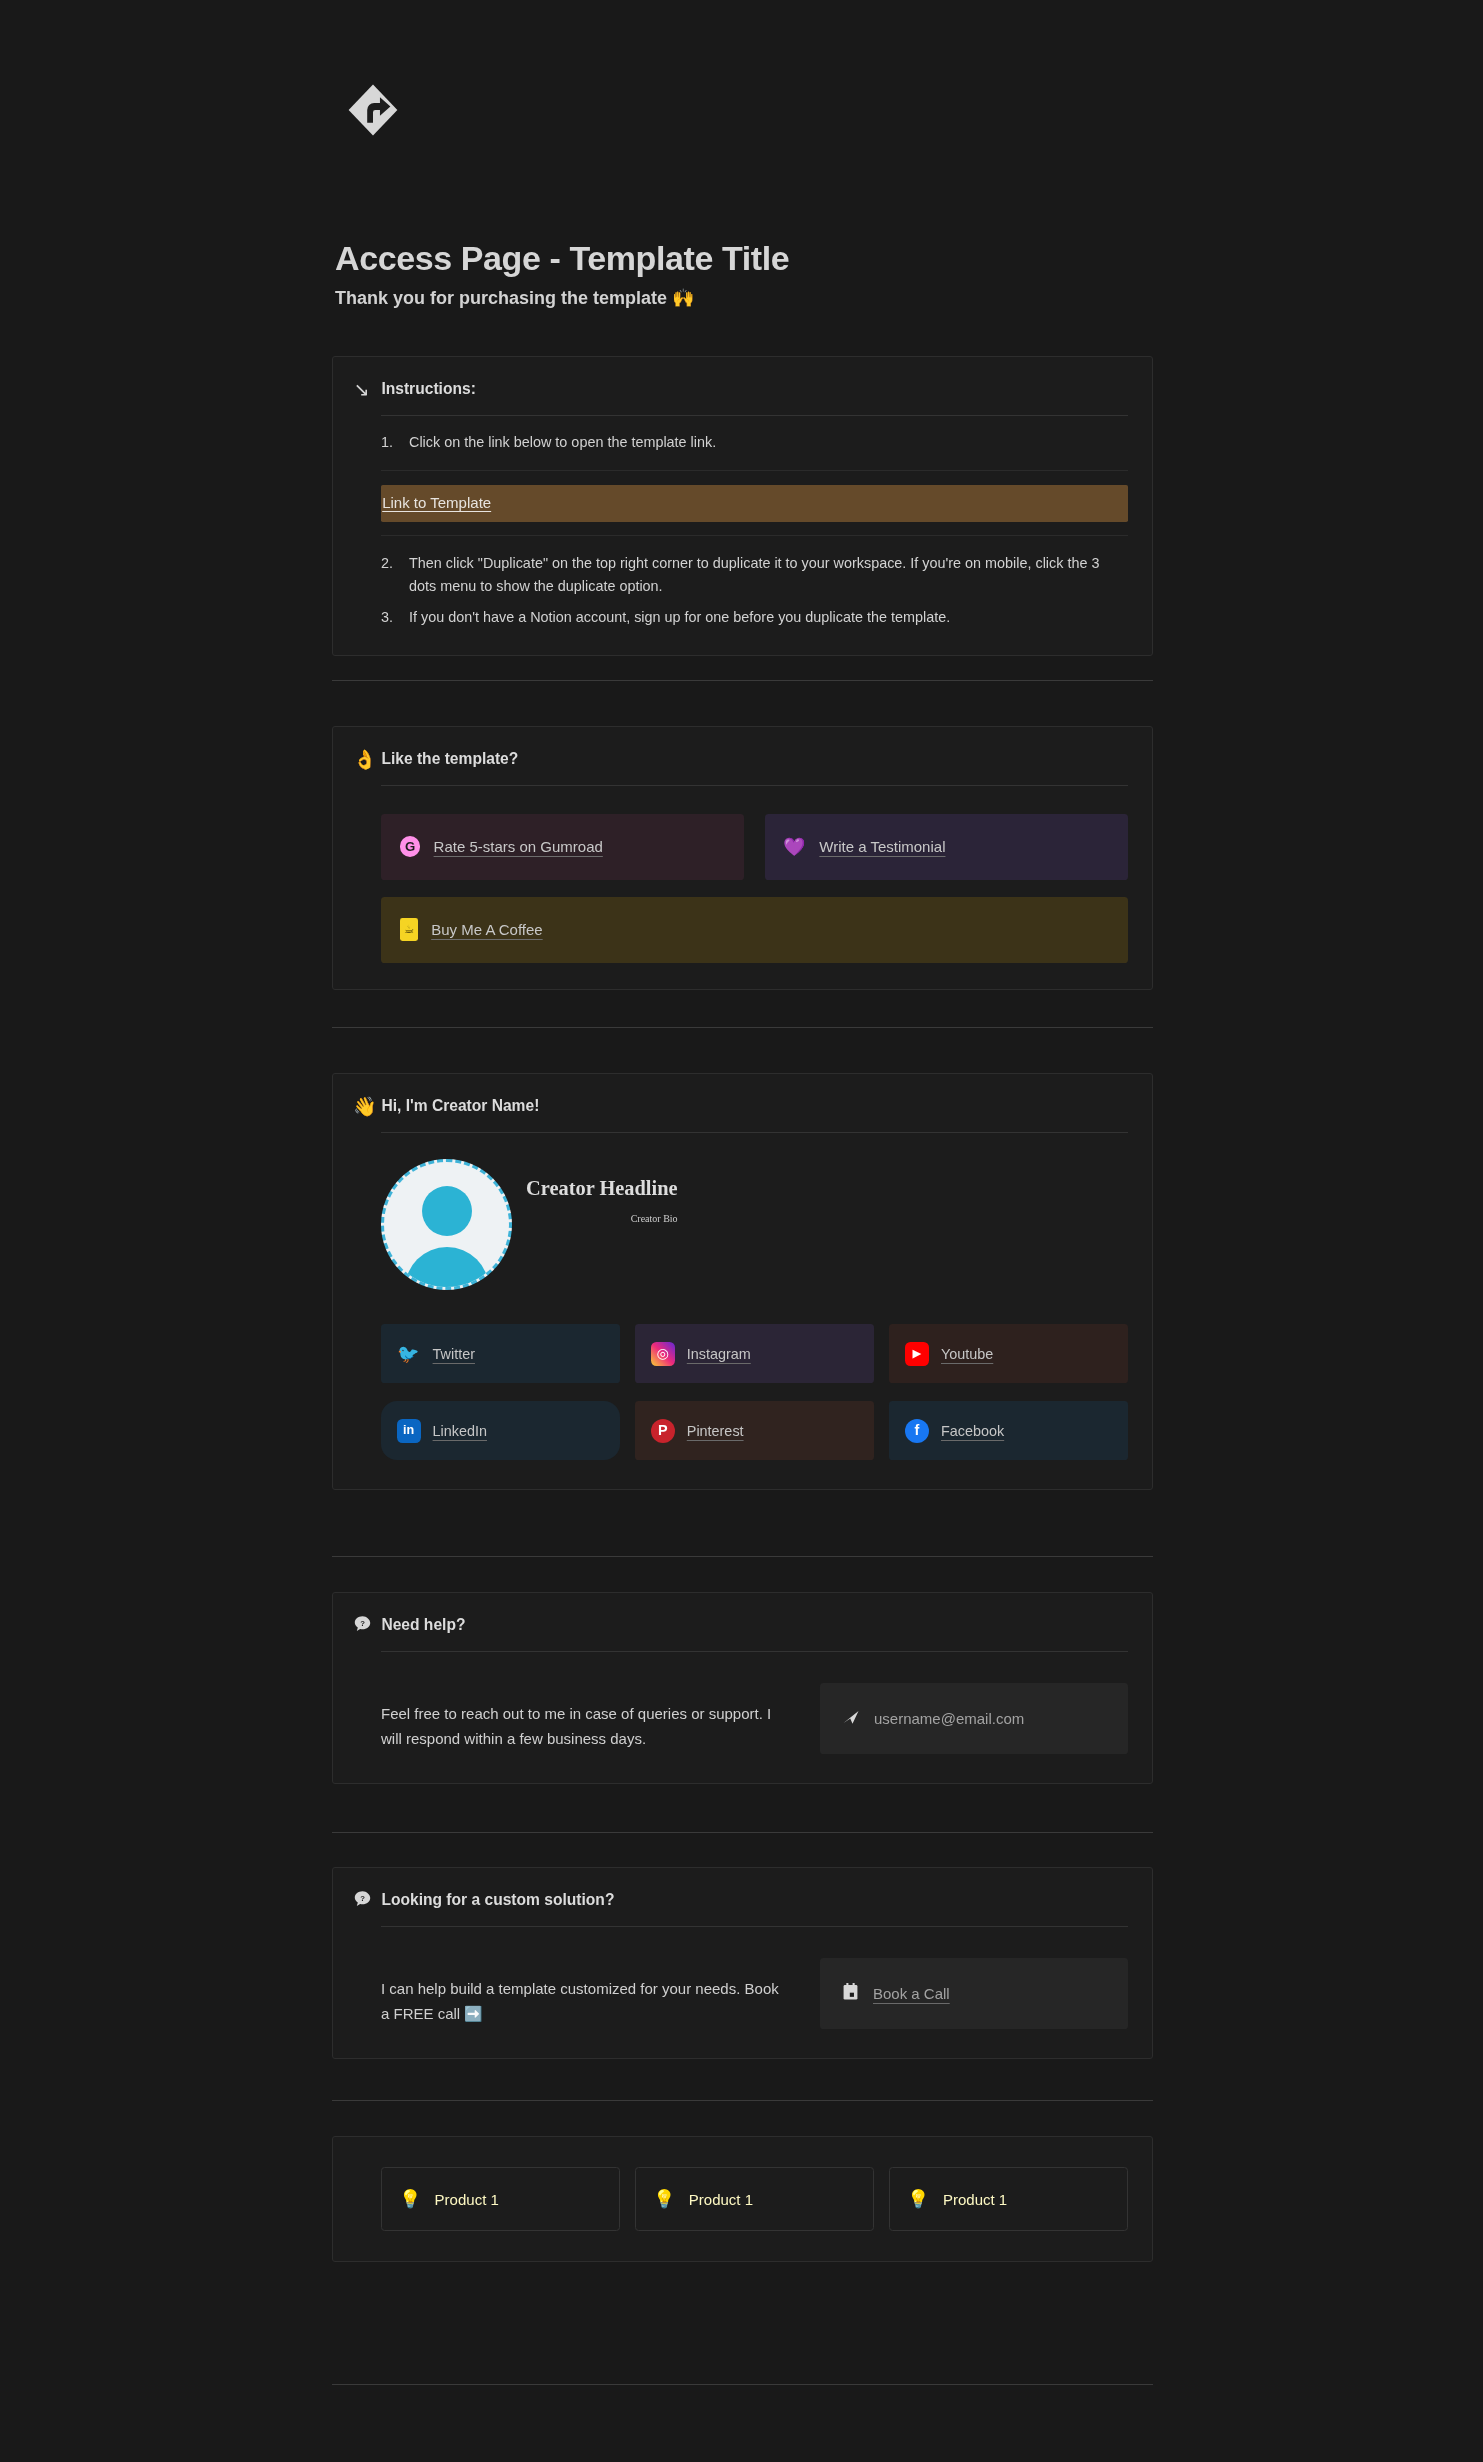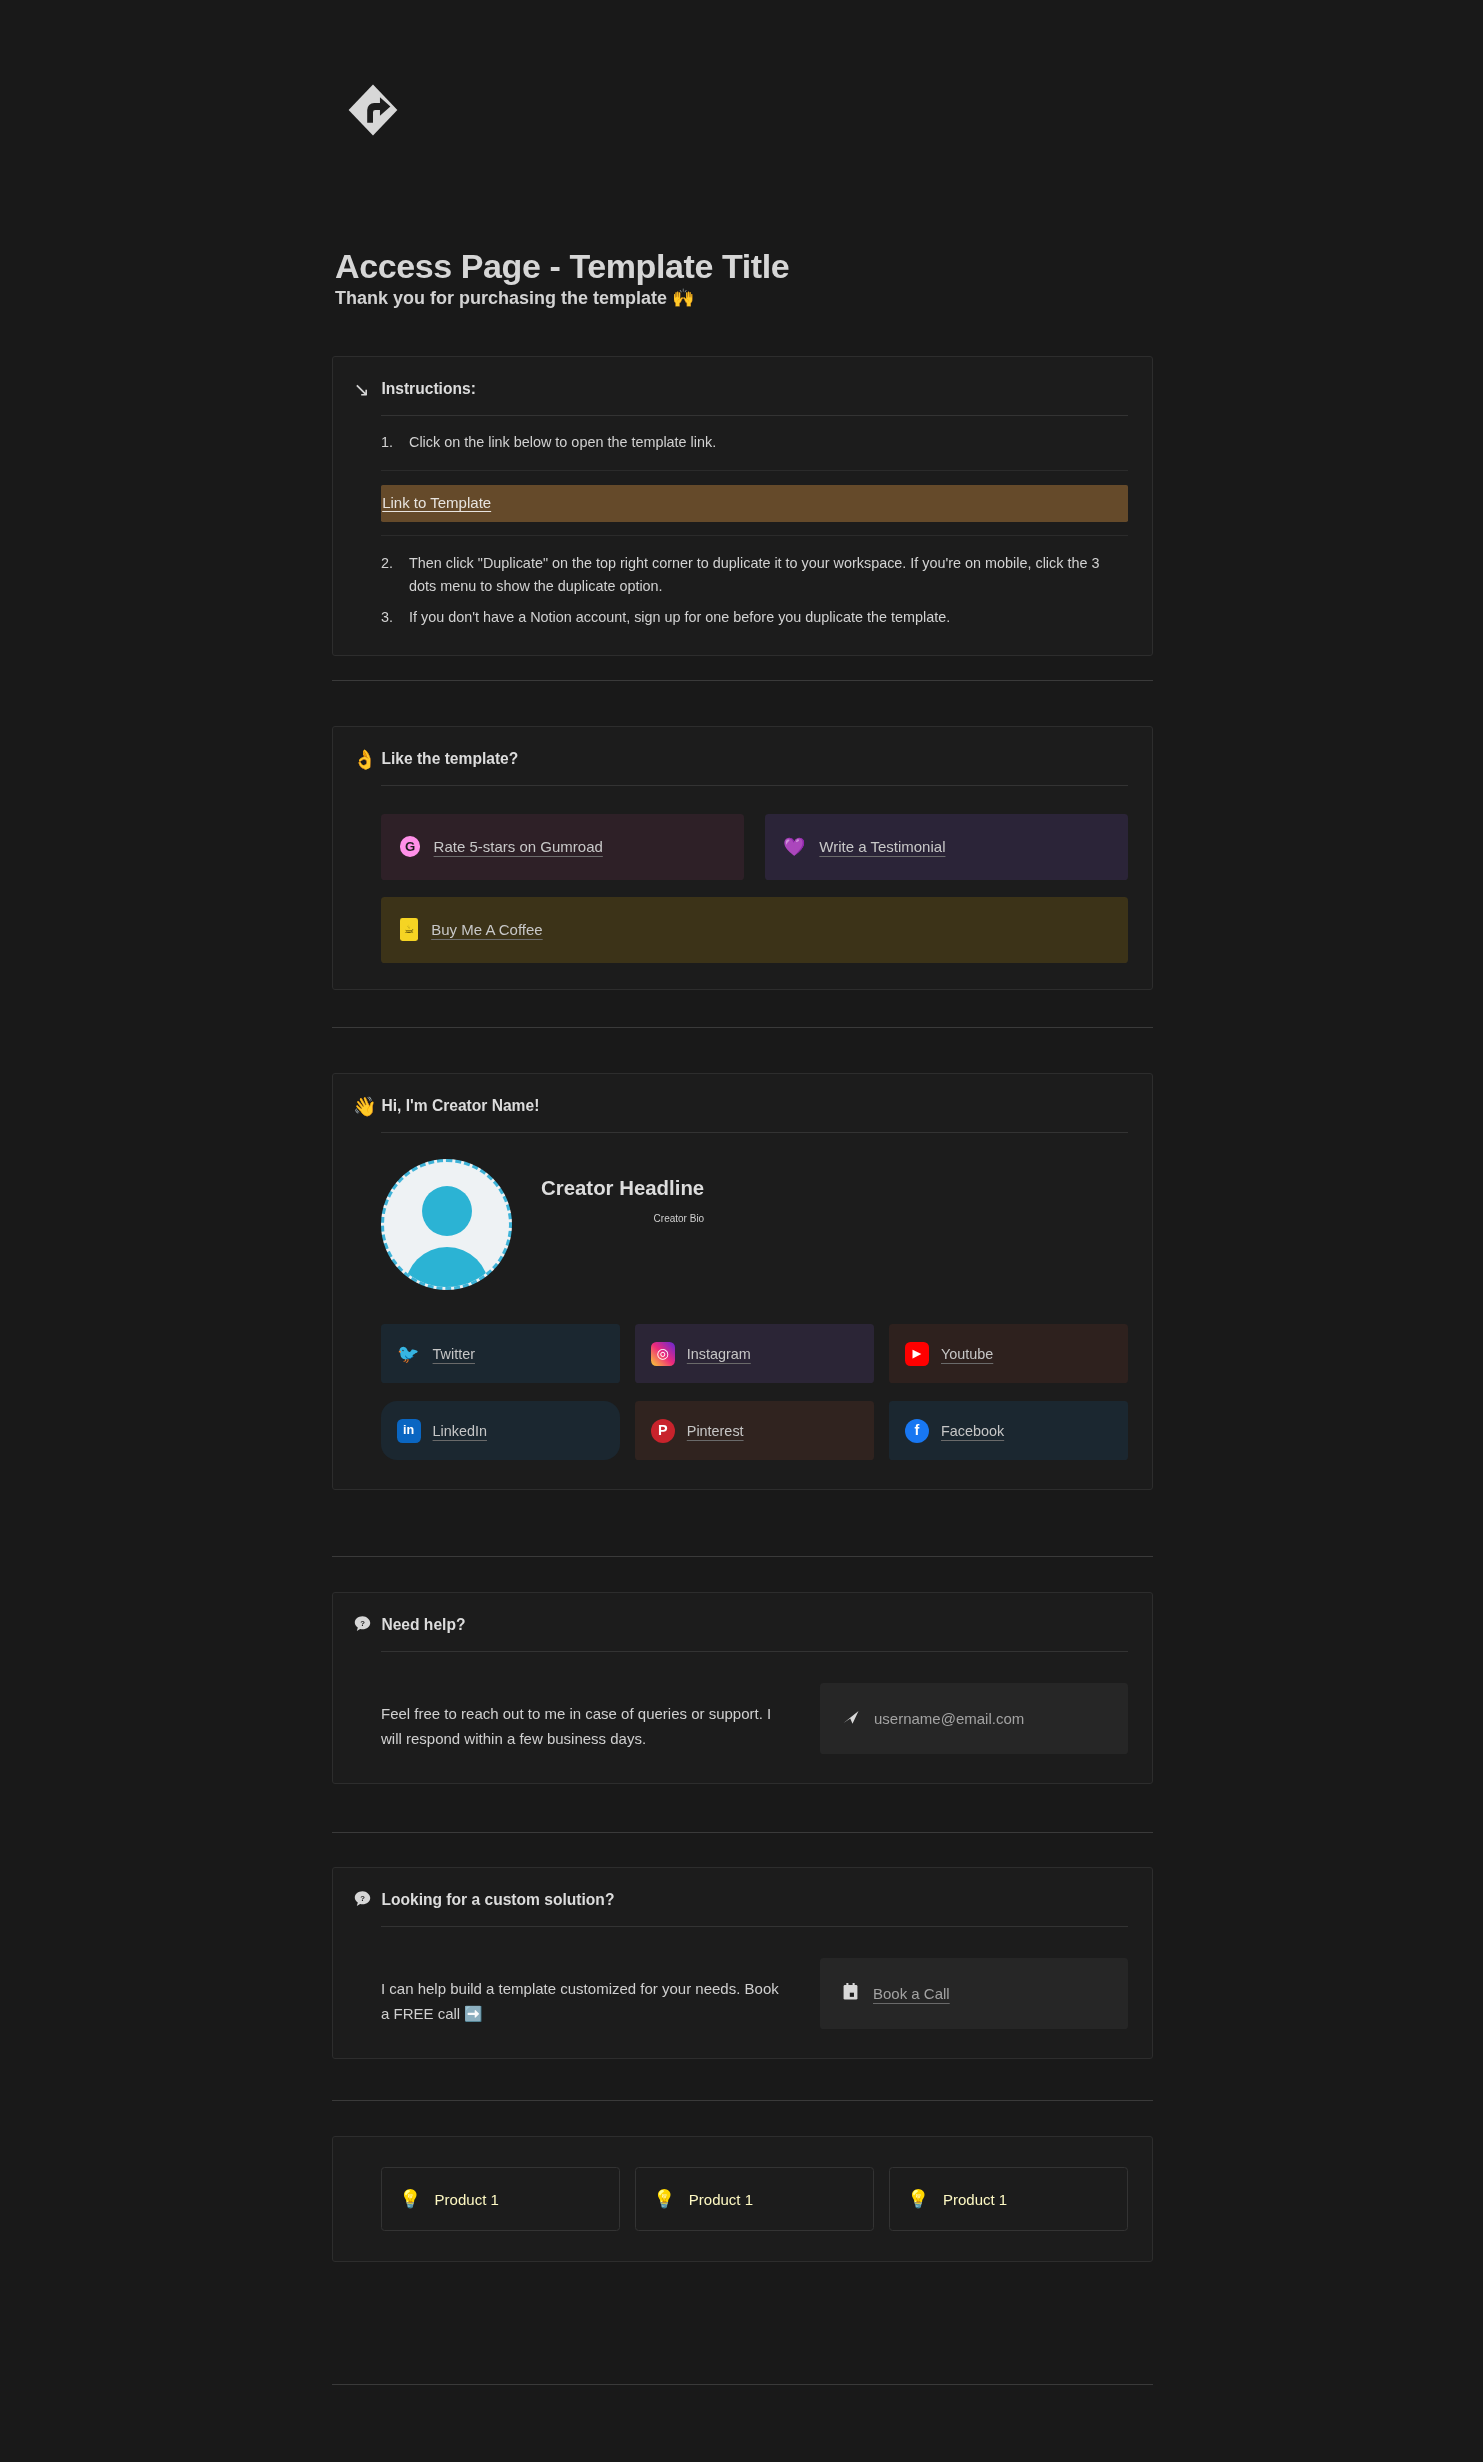--- a/index.html
+++ b/index.html
@@ -21,21 +21,21 @@
   
   .page-icon{
     position:absolute;
     left:340px; top:77px;
     width:66px; height:66px;
     display:flex; align-items:center; justify-content:center;
     font-size:58px; line-height:1;
   }
   .page-title{
     position:absolute;
-    left:335px; top:224px;
+    left:335px; top:216px;
     font-size:34px;
     font-weight:bold;
     letter-spacing:-0.4px;
     color:#d6d6d6;
   }
   .page-subtitle{
     position:absolute;
     left:335px; top:287px;
     font-size:18px;
     font-weight:bold;
@@ -131,21 +131,22 @@
     text-decoration:underline;
     text-underline-offset:3.6px;
     text-decoration-color:#6d6d6d;
   }
   .lbtn.wide{width:100%;flex:none;margin-top:17px;}
   
   .creator-row{
     display:flex;
     align-items:flex-start;
     margin-top:26.5px;
-    gap:29px;
+    gap:14px;
+    font-family:Liberation Serif, serif;
   }
   .avatar{
     width:131px;height:131px;border-radius:50%;
     background:#eef2f4;
     border:3.6px dashed #3eb3d8;
     box-sizing:border-box;
     position:relative;
     flex:0 0 131px;
     overflow:hidden;
   }

